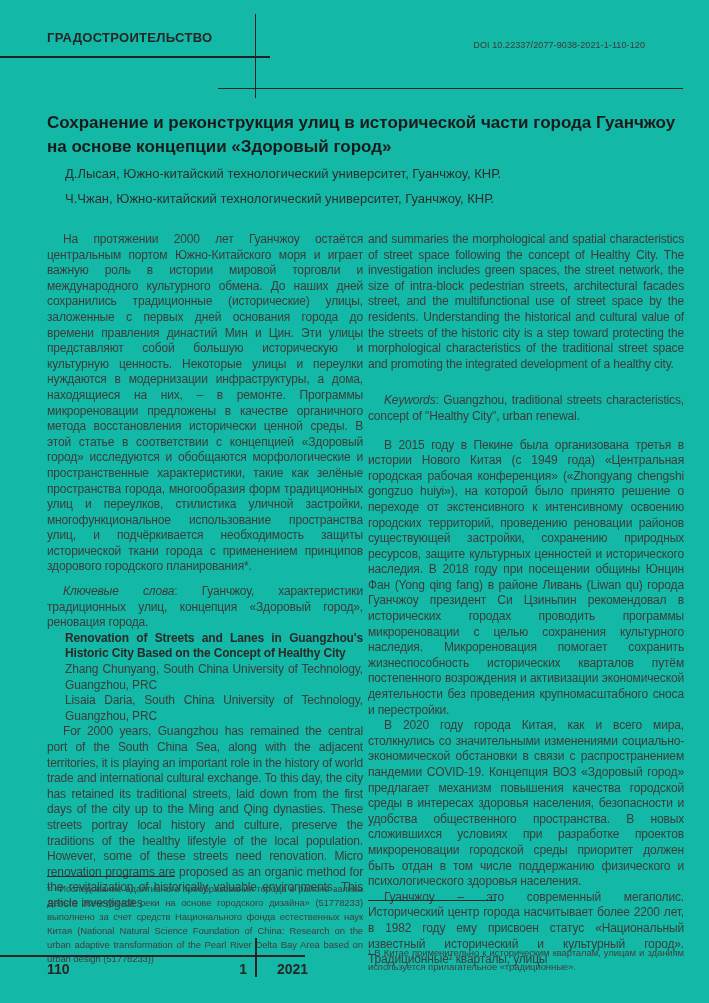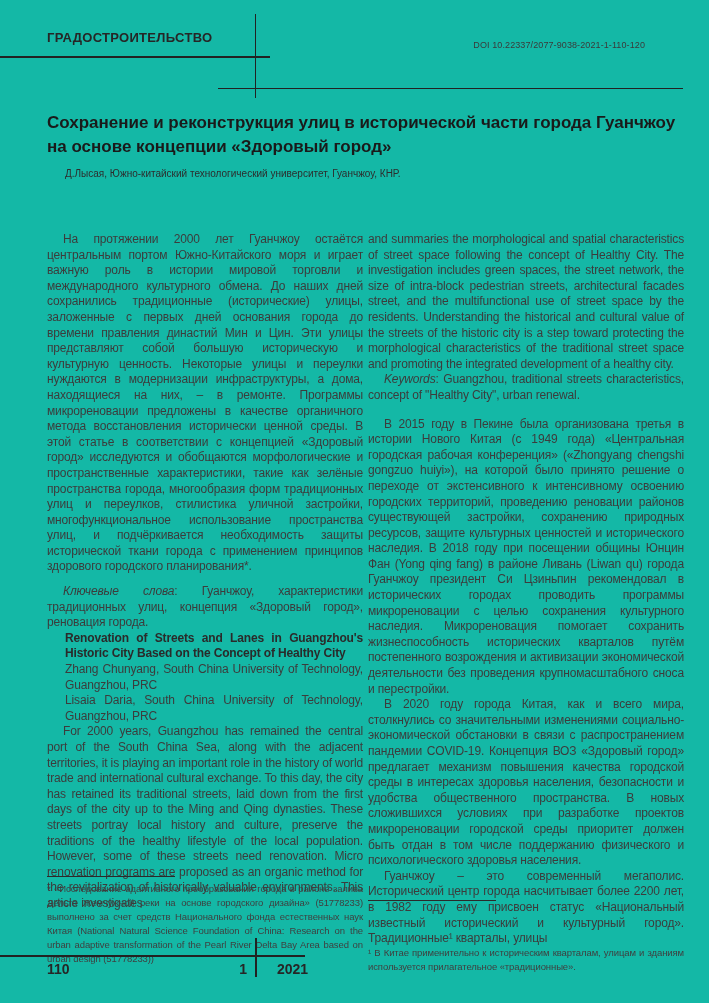--- a/index.html
+++ b/index.html
@@ -25,21 +25,21 @@
   .rule-a { position:absolute; left:0; top:56px; width:270px; height:2px; background:#222; }
   .rule-b { position:absolute; left:218px; top:88px; width:465px; height:1px; background:#222; }
   .vrule-top { position:absolute; left:255px; top:14px; width:1px; height:84px; background:#222; }
   
   .article-title {
     position:absolute; left:47px; top:111px; width:645px;
     font-size:17px; line-height:24px; font-weight:bold; color:#1a1a1a;
   }
   .authors {
     position:absolute; left:65px; top:161px; width:620px;
-    font-size:10px; line-height:25px; color:#2d2d2d;
+    font-size:13px; line-height:25px; color:#2d2d2d;
   }
   
   .col {
     position:absolute; top:232px; width:316px;
     font-size:12px; line-height:15.6px; letter-spacing:-.15px;
     text-align:justify; color:#3c3c3c;
     hyphens:auto; -webkit-hyphens:auto;
   }
   .col-left { left:47px; }
   .col-right { left:368px; }
@@ -74,36 +74,37 @@
 
   <div class="section-label">ГРАДОСТРОИТЕЛЬСТВО</div>
   <div class="doi">DOI 10.22337/2077-9038-2021-1-110-120</div>
   <div class="rule-a"></div>
   <div class="rule-b"></div>
   <div class="vrule-top"></div>
 
   <h1 class="article-title">Сохранение и реконструкция улиц в исторической части города Гуанчжоу на основе концепции «Здоровый город»</h1>
   <div class="authors">
     <div>Д.Лысая, Южно-китайский технологический университет, Гуанчжоу, КНР.</div>
+    <div>Ч.Чжан, Южно-китайский технологический университет, Гуанчжоу, КНР.</div>
   </div>
 
   <div class="col col-left">
     <p class="p-indent">На протяжении 2000 лет Гуанчжоу остаётся центральным портом Южно-Китайского моря и играет важную роль в истории мировой торговли и международного культурного обмена. До наших дней сохранились традиционные (исторические) улицы, заложенные с первых дней основания города до времени правления династий Мин и Цин. Эти улицы представляют собой большую историческую и культурную ценность. Некоторые улицы и переулки нуждаются в модернизации инфраструктуры, а дома, находящиеся на них, – в ремонте. Программы микрореновации предложены в качестве органичного метода восстановления исторически ценной среды. В этой статье в соответствии с концепцией «Здоровый город» исследуются и обобщаются морфологические и пространственные характеристики, такие как зелёные пространства города, многообразия форм традиционных улиц и переулков, стилистика уличной застройки, многофункциональное использование пространства улиц, и подчёркивается необходимость защиты исторической ткани города с применением принципов здорового городского планирования*.</p>
     <p class="p-indent keywords"><span class="italic">Ключевые слова</span><span>: Гуанчжоу, характеристики традиционных улиц, концепция «Здоровый город», реновация города.</span></p>
     <div class="en-block">
       <p class="en-title">Renovation of Streets and Lanes in Guangzhou's Historic City Based on the Concept of Healthy City</p>
       <p>Zhang Chunyang, South China University of Technology, Guangzhou, PRC</p>
       <p>Lisaia Daria, South China University of Technology, Guangzhou, PRC</p>
     </div>
     <p class="p-indent">For 2000 years, Guangzhou has remained the central port of the South China Sea, along with the adjacent territories, it is playing an important role in the history of world trade and international cultural exchange. To this day, the city has retained its traditional streets, laid down from the first days of the city up to the Ming and Qing dynasties. These streets portray local history and culture, preserve the traditions of the healthy lifestyle of the local population. However, some of these streets need renovation. Micro renovation programs are proposed as an organic method for the revitalization of historically valuable environments. This article investigates</p>
   </div>
 
   <div class="col col-right">
     <p>and summaries the morphological and spatial characteristics of street space following the concept of Healthy City. The investigation includes green spaces, the street network, the size of intra-block pedestrian streets, architectural facades street, and the multifunctional use of street space by the residents. Understanding the historical and cultural value of the streets of the historic city is a step toward protecting the morphological characteristics of the traditional street space and promoting the integrated development of a healthy city.</p>
-    <p class="p-indent keywords" style="margin-top:0"><span class="italic">Keywords</span><span>: Guangzhou, traditional streets characteristics, concept of "Healthy City", urban renewal.</span></p>
+    <p class="p-indent keywords" style="margin-top:21px"><span class="italic">Keywords</span><span>: Guangzhou, traditional streets characteristics, concept of "Healthy City", urban renewal.</span></p>
     <p class="p-indent" style="margin-top:13px">В 2015 году в Пекине была организована третья в истории Нового Китая (с 1949 года) «Центральная городская рабочая конференция» («Zhongyang chengshi gongzuo huiyi»), на которой было принято решение о переходе от экстенсивного к интенсивному освоению городских территорий, проведению реновации районов существующей застройки, сохранению природных ресурсов, защите культурных ценностей и исторического наследия. В 2018 году при посещении общины Юнцин Фан (Yong qing fang) в районе Ливань (Liwan qu) города Гуанчжоу президент Си Цзиньпин рекомендовал в исторических городах проводить программы микрореновации с целью сохранения культурного наследия. Микрореновация помогает сохранить жизнеспособность исторических кварталов путём постепенного возрождения и активизации экономической деятельности без проведения крупномасштабного сноса и перестройки.</p>
     <p class="p-indent">В 2020 году города Китая, как и всего мира, столкнулись со значительными изменениями социально-экономической обстановки в связи с распространением пандемии COVID-19. Концепция ВОЗ «Здоровый город» предлагает механизм повышения качества городской среды в интересах здоровья населения, безопасности и удобства общественного пространства. В новых сложившихся условиях при разработке проектов микрореновации городской среды приоритет должен быть отдан в том числе поддержанию физического и психологического здоровья населения.</p>
     <p class="p-indent">Гуанчжоу – это современный мегаполис. Исторический центр города насчитывает более 2200 лет, в 1982 году ему присвоен статус «Национальный известный исторический и культурный город». Традиционные¹ кварталы, улицы</p>
   </div>
 
   <div class="fn-rule fn-rule-left"></div>
   <p class="footnote fn-left">* «Исследование адаптивного преобразования города в районе залива Дельта Жемчужной реки на основе городского дизайна» (51778233) выполнено за счет средств Национального фонда естественных наук Китая (National Natural Science Foundation of China: Research on the urban adaptive transformation of the Pearl River Delta Bay Area based on urban design (51778233))</p>
   <div class="fn-rule fn-rule-right"></div>
   <p class="footnote fn-right">¹ В Китае применительно к историческим кварталам, улицам и зданиям используется прилагательное «традиционные».</p>
 

